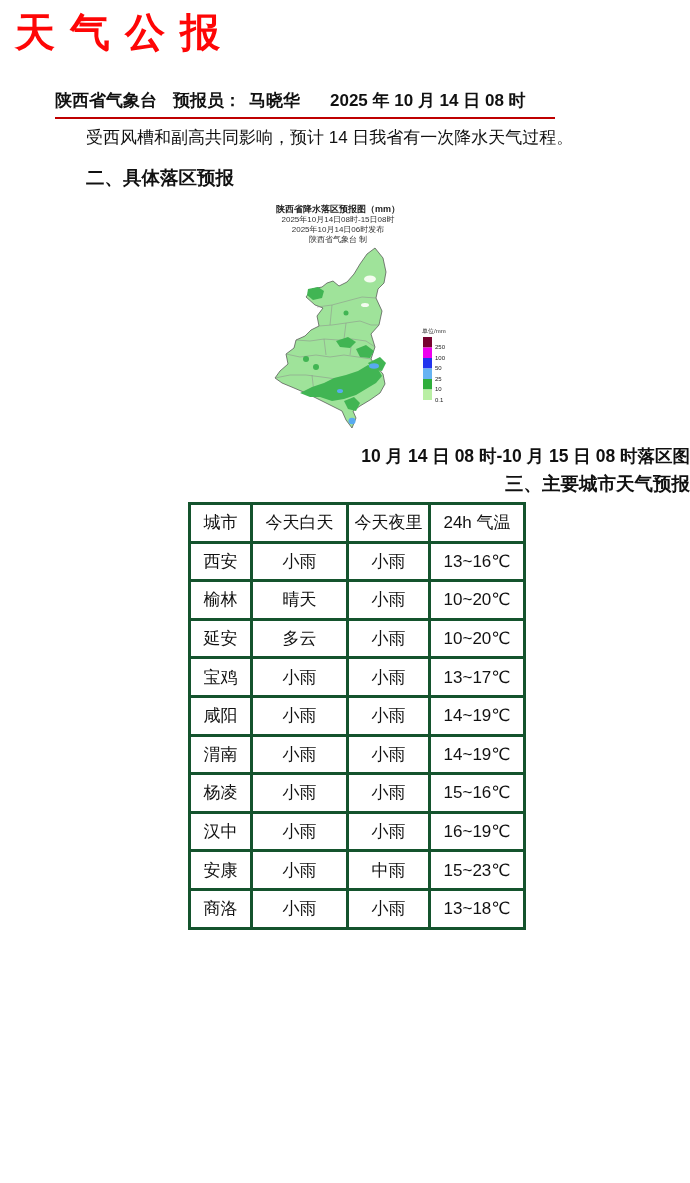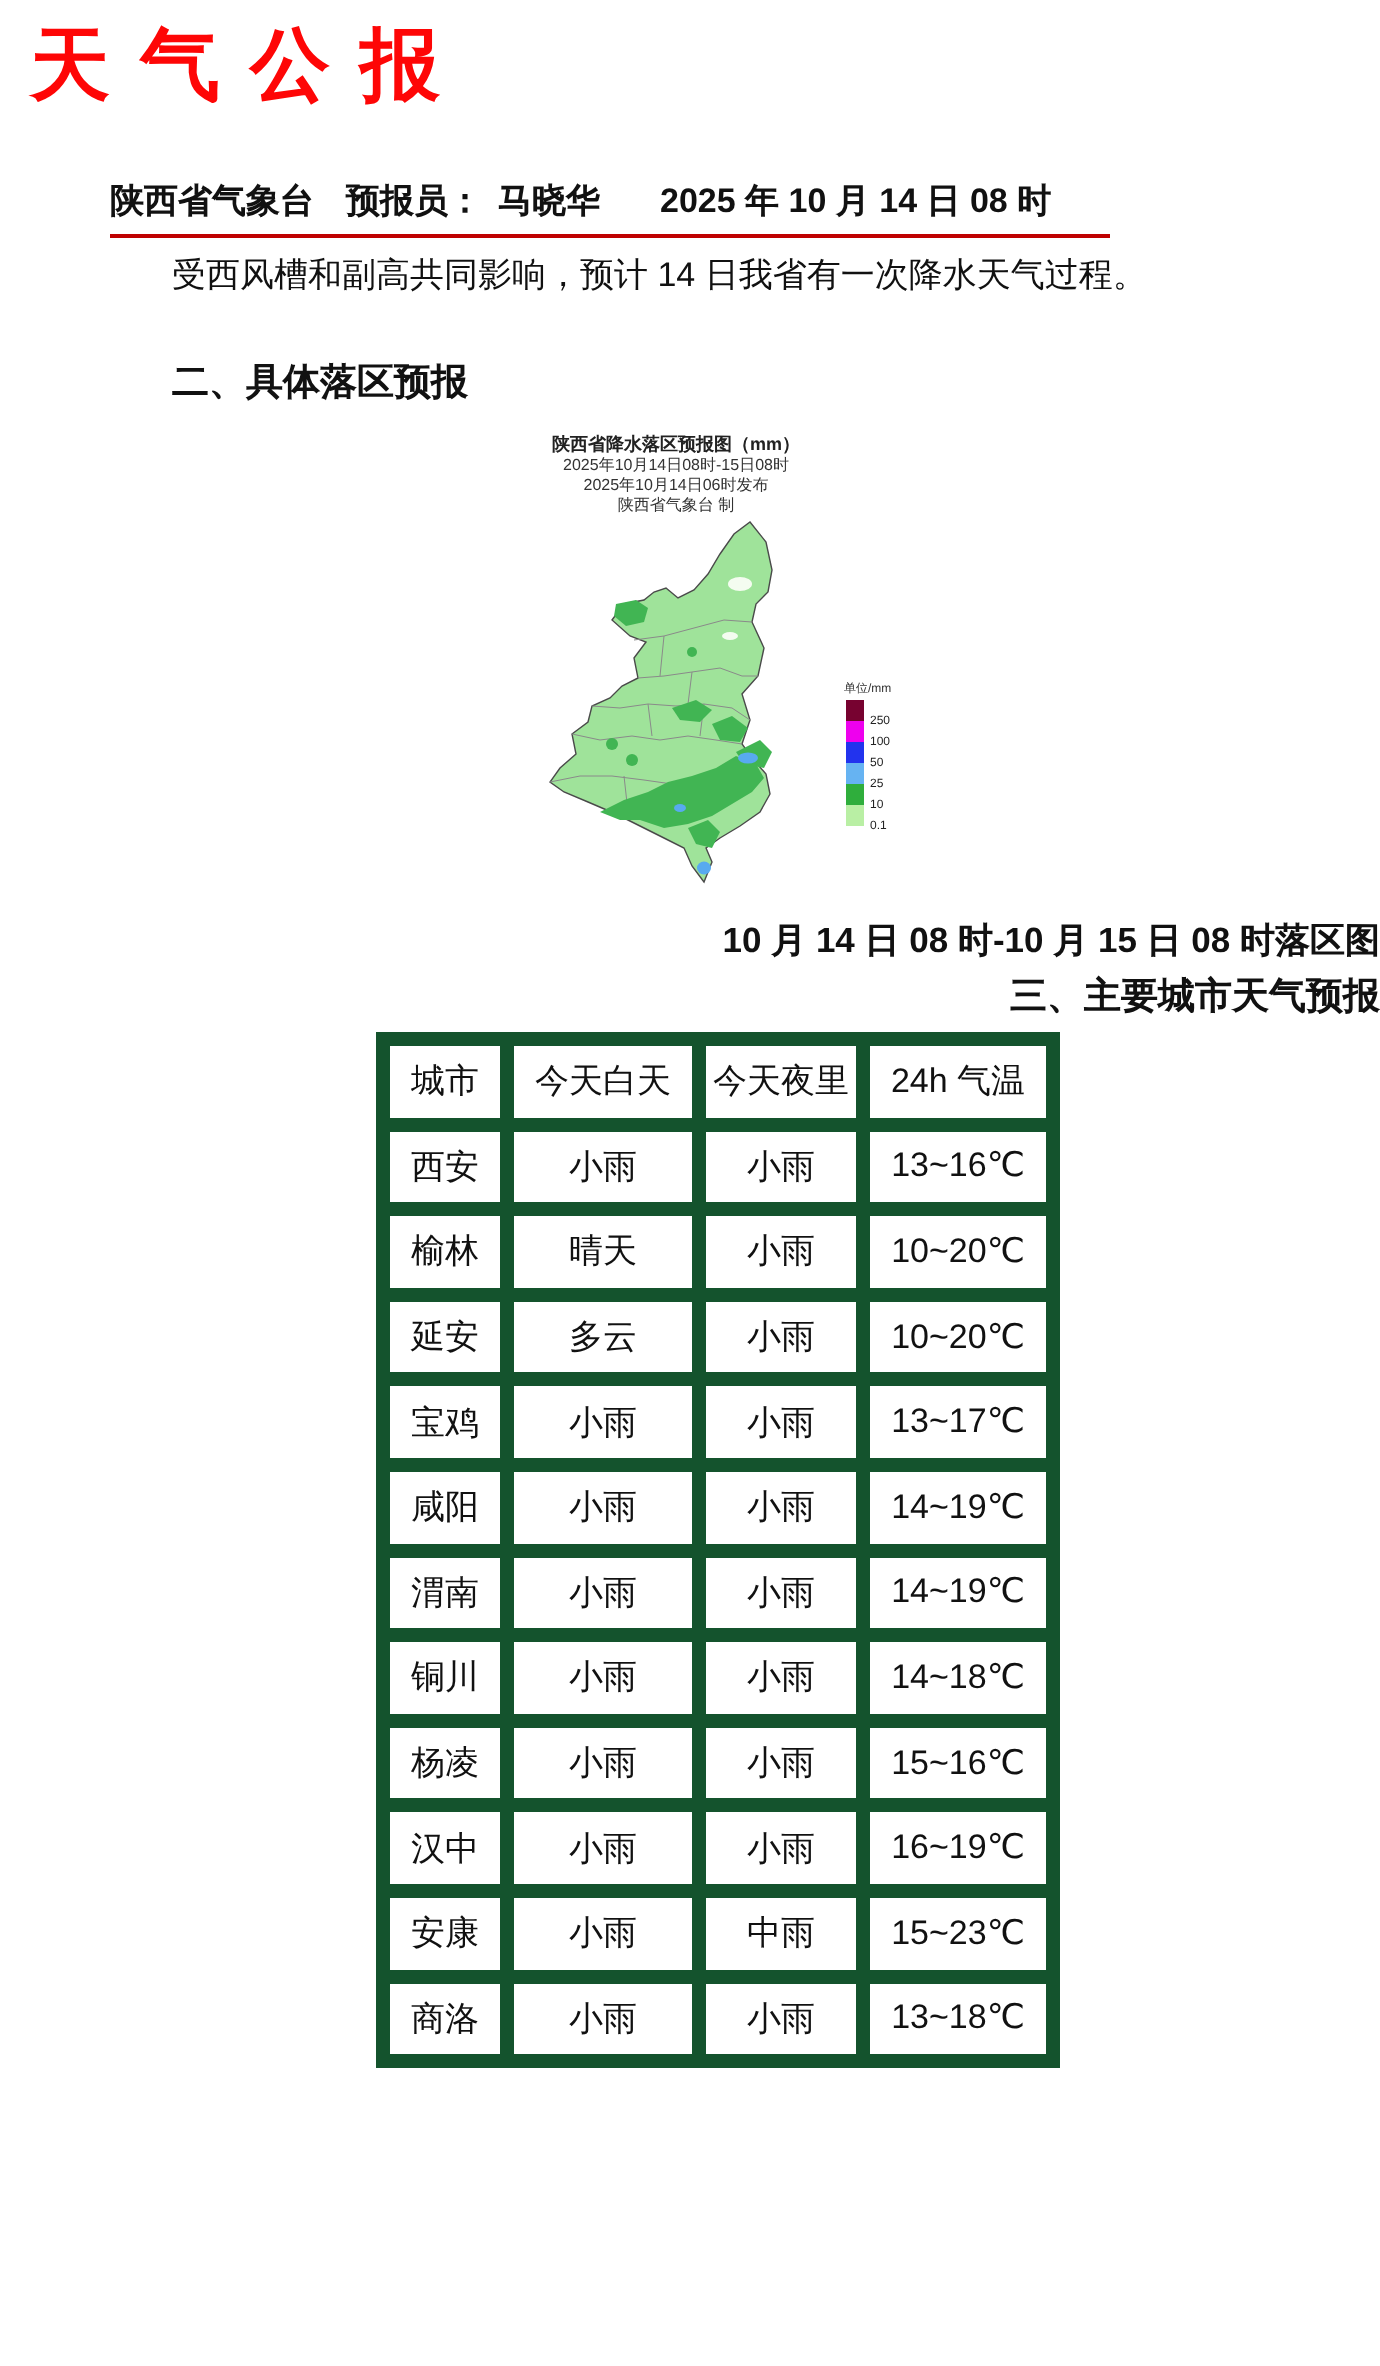--- a/index.html
+++ b/index.html
@@ -16,21 +16,21 @@
   .bulletin-header {
     margin:32px 0 0 55px; width:500px;
     font-size:17px; font-weight:bold; line-height:22px;
     padding-bottom:5px; border-bottom:2px solid #bf0000; white-space:nowrap;
   }
   .bulletin-header .office { margin-right:16px; }
   .bulletin-header .flabel { margin-right:8px; }
   .bulletin-header .fname { margin-right:30px; }
   .content { margin-left:86px; width:516px; }
   .sec-heading {
-    font-size:18.5px; font-weight:bold; line-height:37px; margin-top:16px;
+    font-size:18.5px; font-weight:bold; line-height:37px; margin-top:3px;
   }
   .first-heading { margin-top:10px; }
   .para {
     font-size:17px; line-height:37px; text-align:justify;
   }
   .para .lead { font-weight:bold; }
   
   .map-figure { margin:8px 0 0 272px; width:200px; }
   .map-titles { width:132px; text-align:center; color:#222; }
   .map-title-main { font-size:9px; line-height:11px; font-weight:bold; }
@@ -38,21 +38,21 @@
   .map-title-maker{ font-size:8px;  line-height:10px; font-weight:normal; color:#333; }
   .map-caption {
     text-align:right; font-size:17.5px; font-weight:bold; line-height:26px; margin-top:4px;
   }
   .sec3-heading { margin:2px 0 0 86px; font-size:18.5px; font-weight:bold; line-height:26px;text-align:right; }
   
   table.city-table {
     margin:5px 0 0 188px; border-collapse:collapse; table-layout:fixed;
   }
   table.city-table th, table.city-table td {
-    border:7px solid #14532d; font-weight:normal; font-size:17px;
+    border:3px solid #14532d; font-weight:normal; font-size:17px;
     text-align:center; vertical-align:middle; padding:0; height:35.6px;
   }
   .c0{width:62px} .c1{width:96px} .c2{width:82px} .c3{width:95px}
 </style>
 </head>
 <body>
 
 <div class="page-title">天气公报</div>
 
 <div class="bulletin-header">
@@ -180,26 +180,20 @@
         <td>小雨</td>
         <td>14~19℃</td>
       </tr>
       <tr>
         <td>渭南</td>
         <td>小雨</td>
         <td>小雨</td>
         <td>14~19℃</td>
       </tr>
       <tr>
-        <td>铜川</td>
-        <td>小雨</td>
-        <td>小雨</td>
-        <td>14~18℃</td>
-      </tr>
-      <tr>
         <td>杨凌</td>
         <td>小雨</td>
         <td>小雨</td>
         <td>15~16℃</td>
       </tr>
       <tr>
         <td>汉中</td>
         <td>小雨</td>
         <td>小雨</td>
         <td>16~19℃</td>

